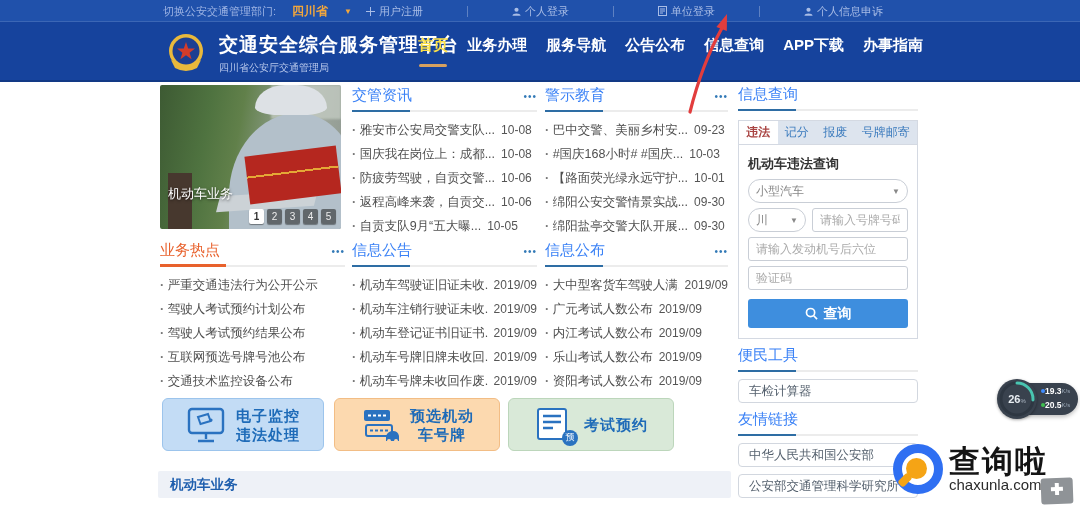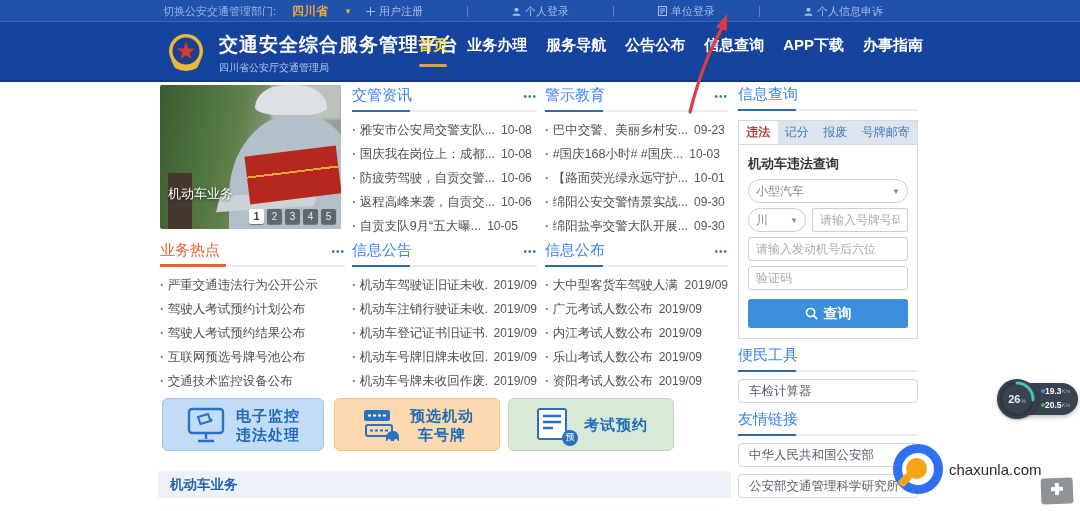--- a/index.html
+++ b/index.html
@@ -488,19 +488,20 @@
       </div>
     </div>
   </div>
 
   <div class="wm">
     <div class="wm-logo">
       <div class="wm-lens"></div>
       <div class="wm-handle"></div>
     </div>
     <div>
+      <div class="wm-name">查询啦</div>
       <div class="wm-domain">chaxunla.com</div>
     </div>
   </div>
 
   <div class="corner-tool"></div>
 
 </div>
 
 </body></html>

